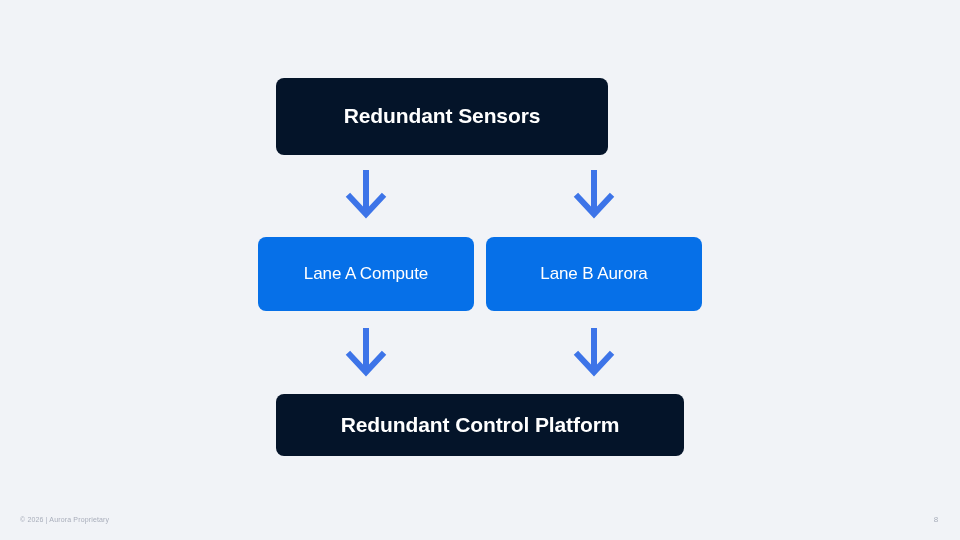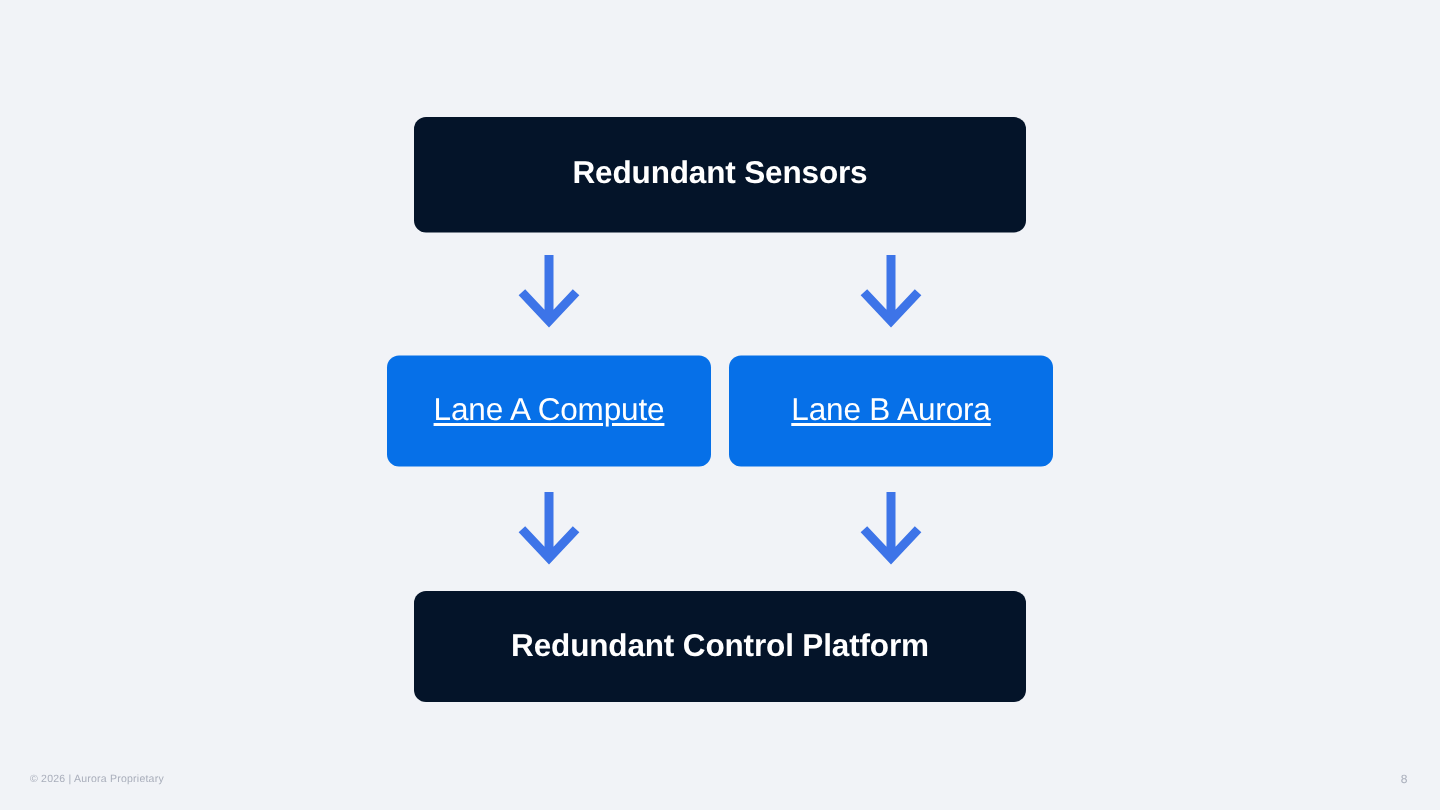--- a/index.html
+++ b/index.html
@@ -45,34 +45,34 @@
 
   .node-label {
     display: block;
     letter-spacing: -0.1px;
   }
 
   
   #node-sensors {
     left: 276px;
     top: 78px;
-    width: 408px;
+    width: 332px;
     height: 77px;
   }
   #node-sensors .node-label {
     font-size: 21px;
     font-weight: bold;
   }
 
   
   #node-platform {
     left: 276px;
     top: 394px;
     width: 408px;
-    height: 74px;
+    height: 62px;
   }
   #node-platform .node-label {
     font-size: 21px;
     font-weight: bold;
   }
 
   
   #node-lane-a {
     left: 258px;
     top: 237px;
@@ -80,23 +80,22 @@
     height: 74px;
   }
   #node-lane-b {
     left: 486px;
     top: 237px;
     width: 216px;
     height: 74px;
   }
   #node-lane-a .node-label,
   #node-lane-b .node-label {
-    font-size: 21px;
+    font-size: 17px;
     font-weight: normal;
-    text-decoration: underline;
   }
 
   
   .arrow {
     position: absolute;
     width: 44px;
     height: 50px;
   }
   .arrow svg {
     display: block;

